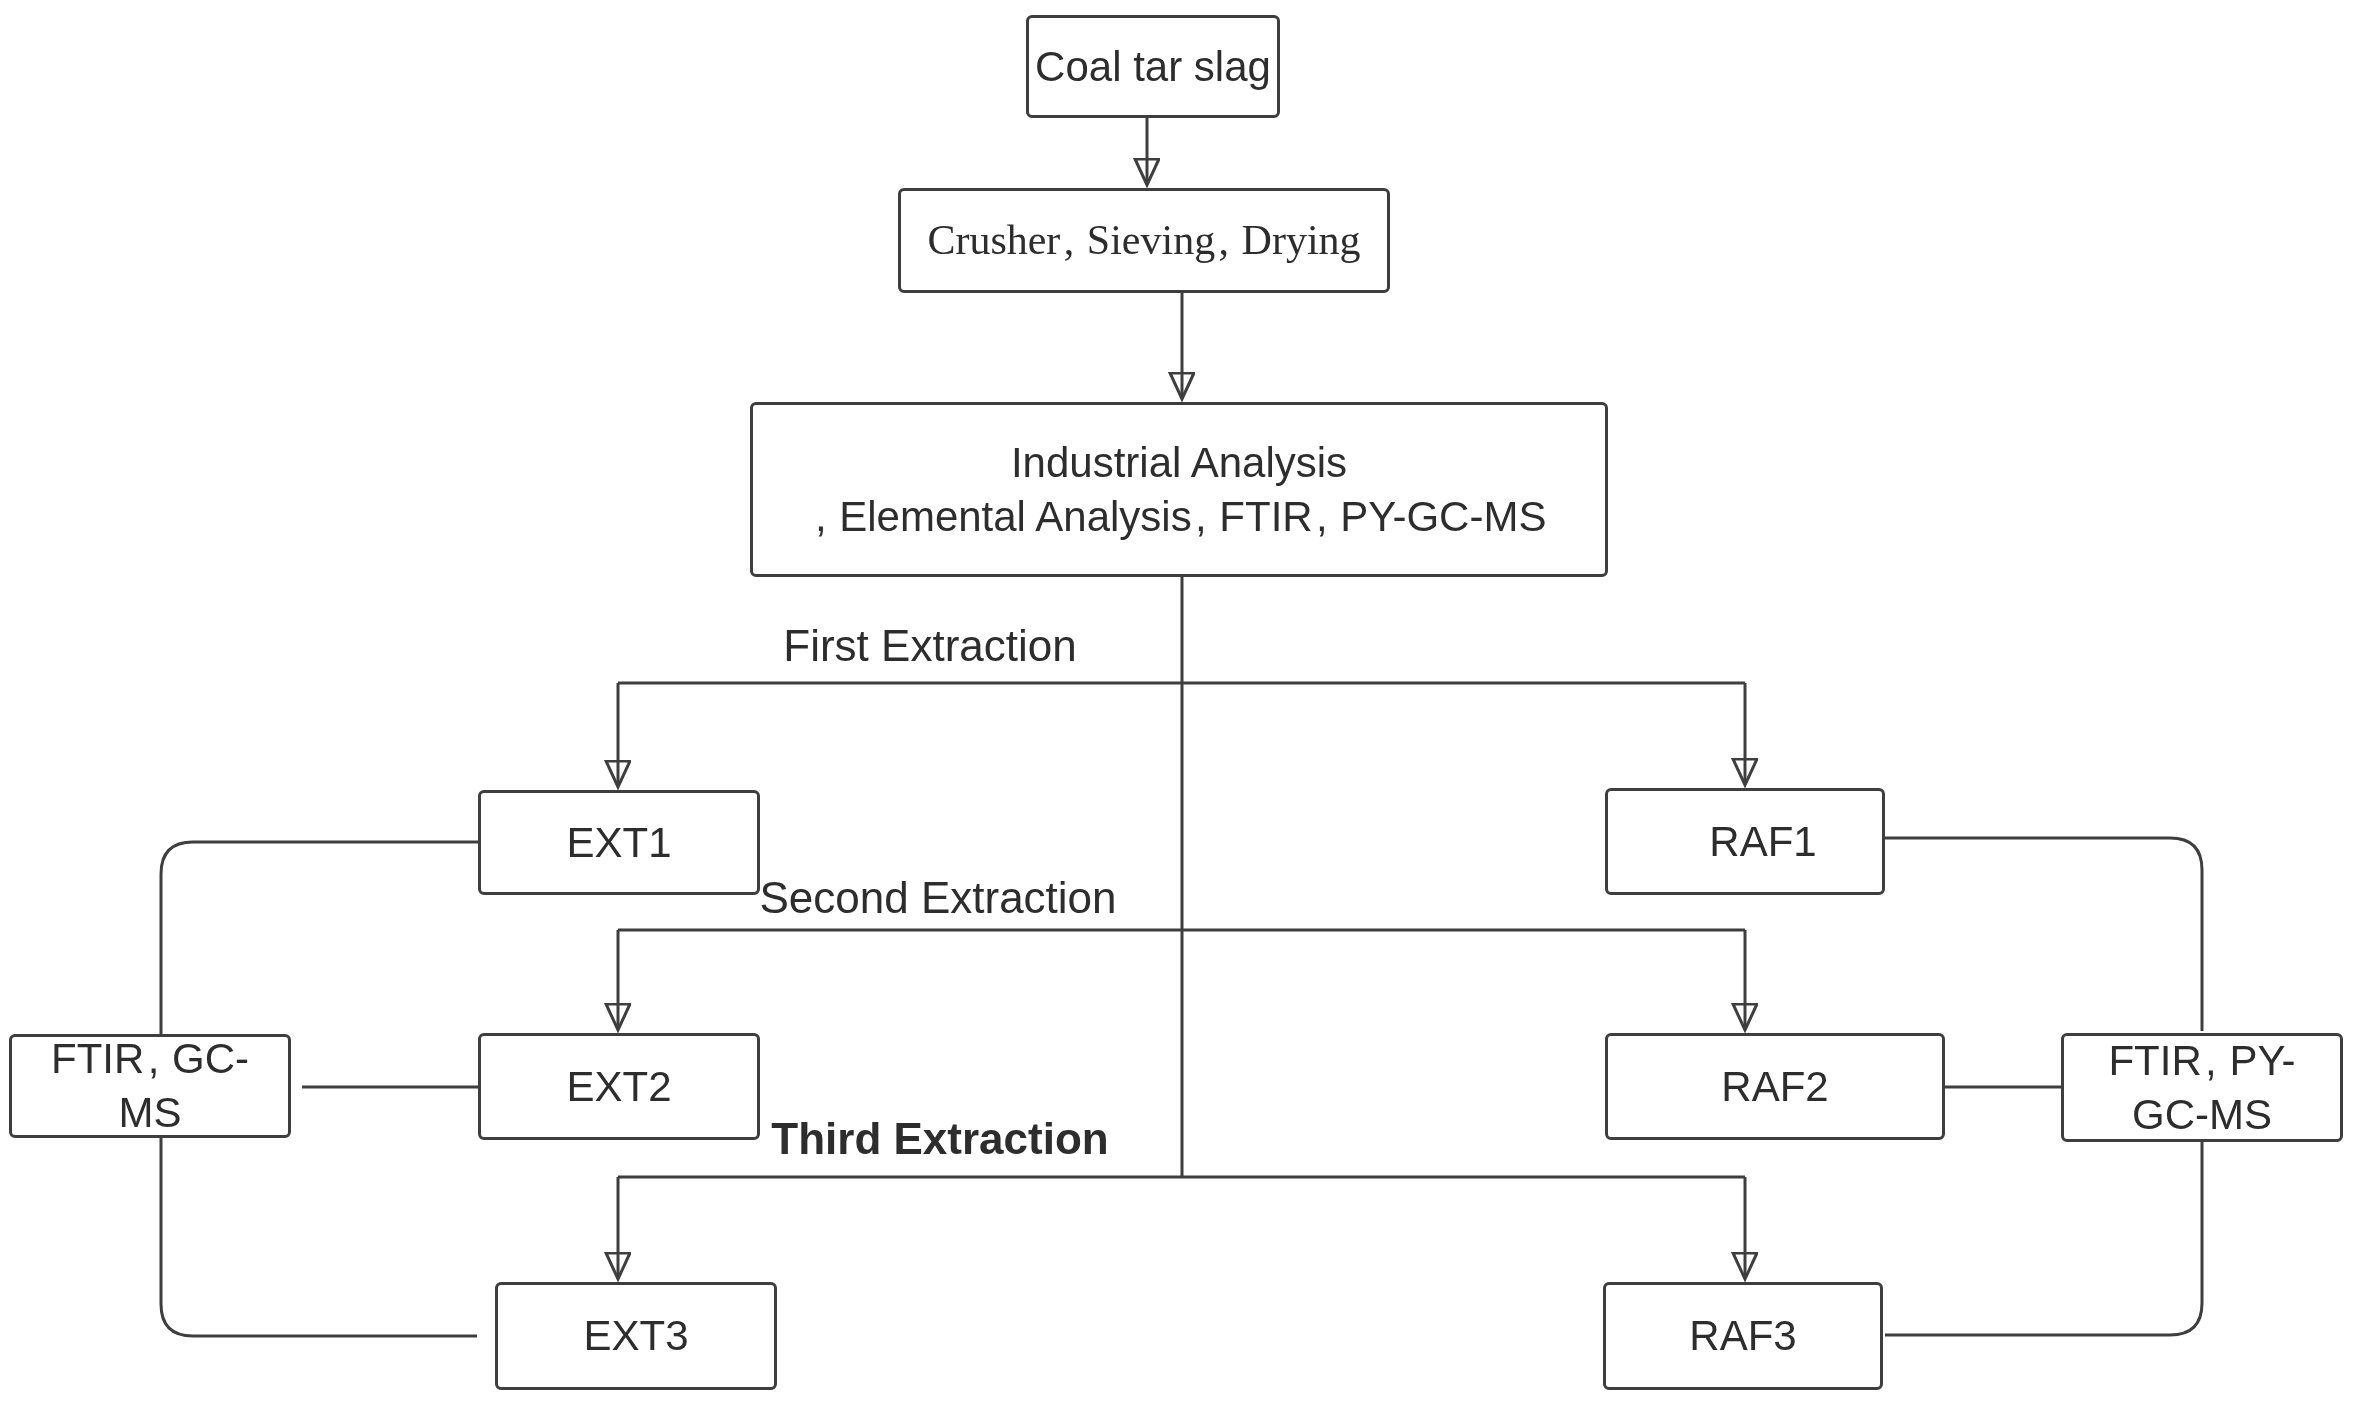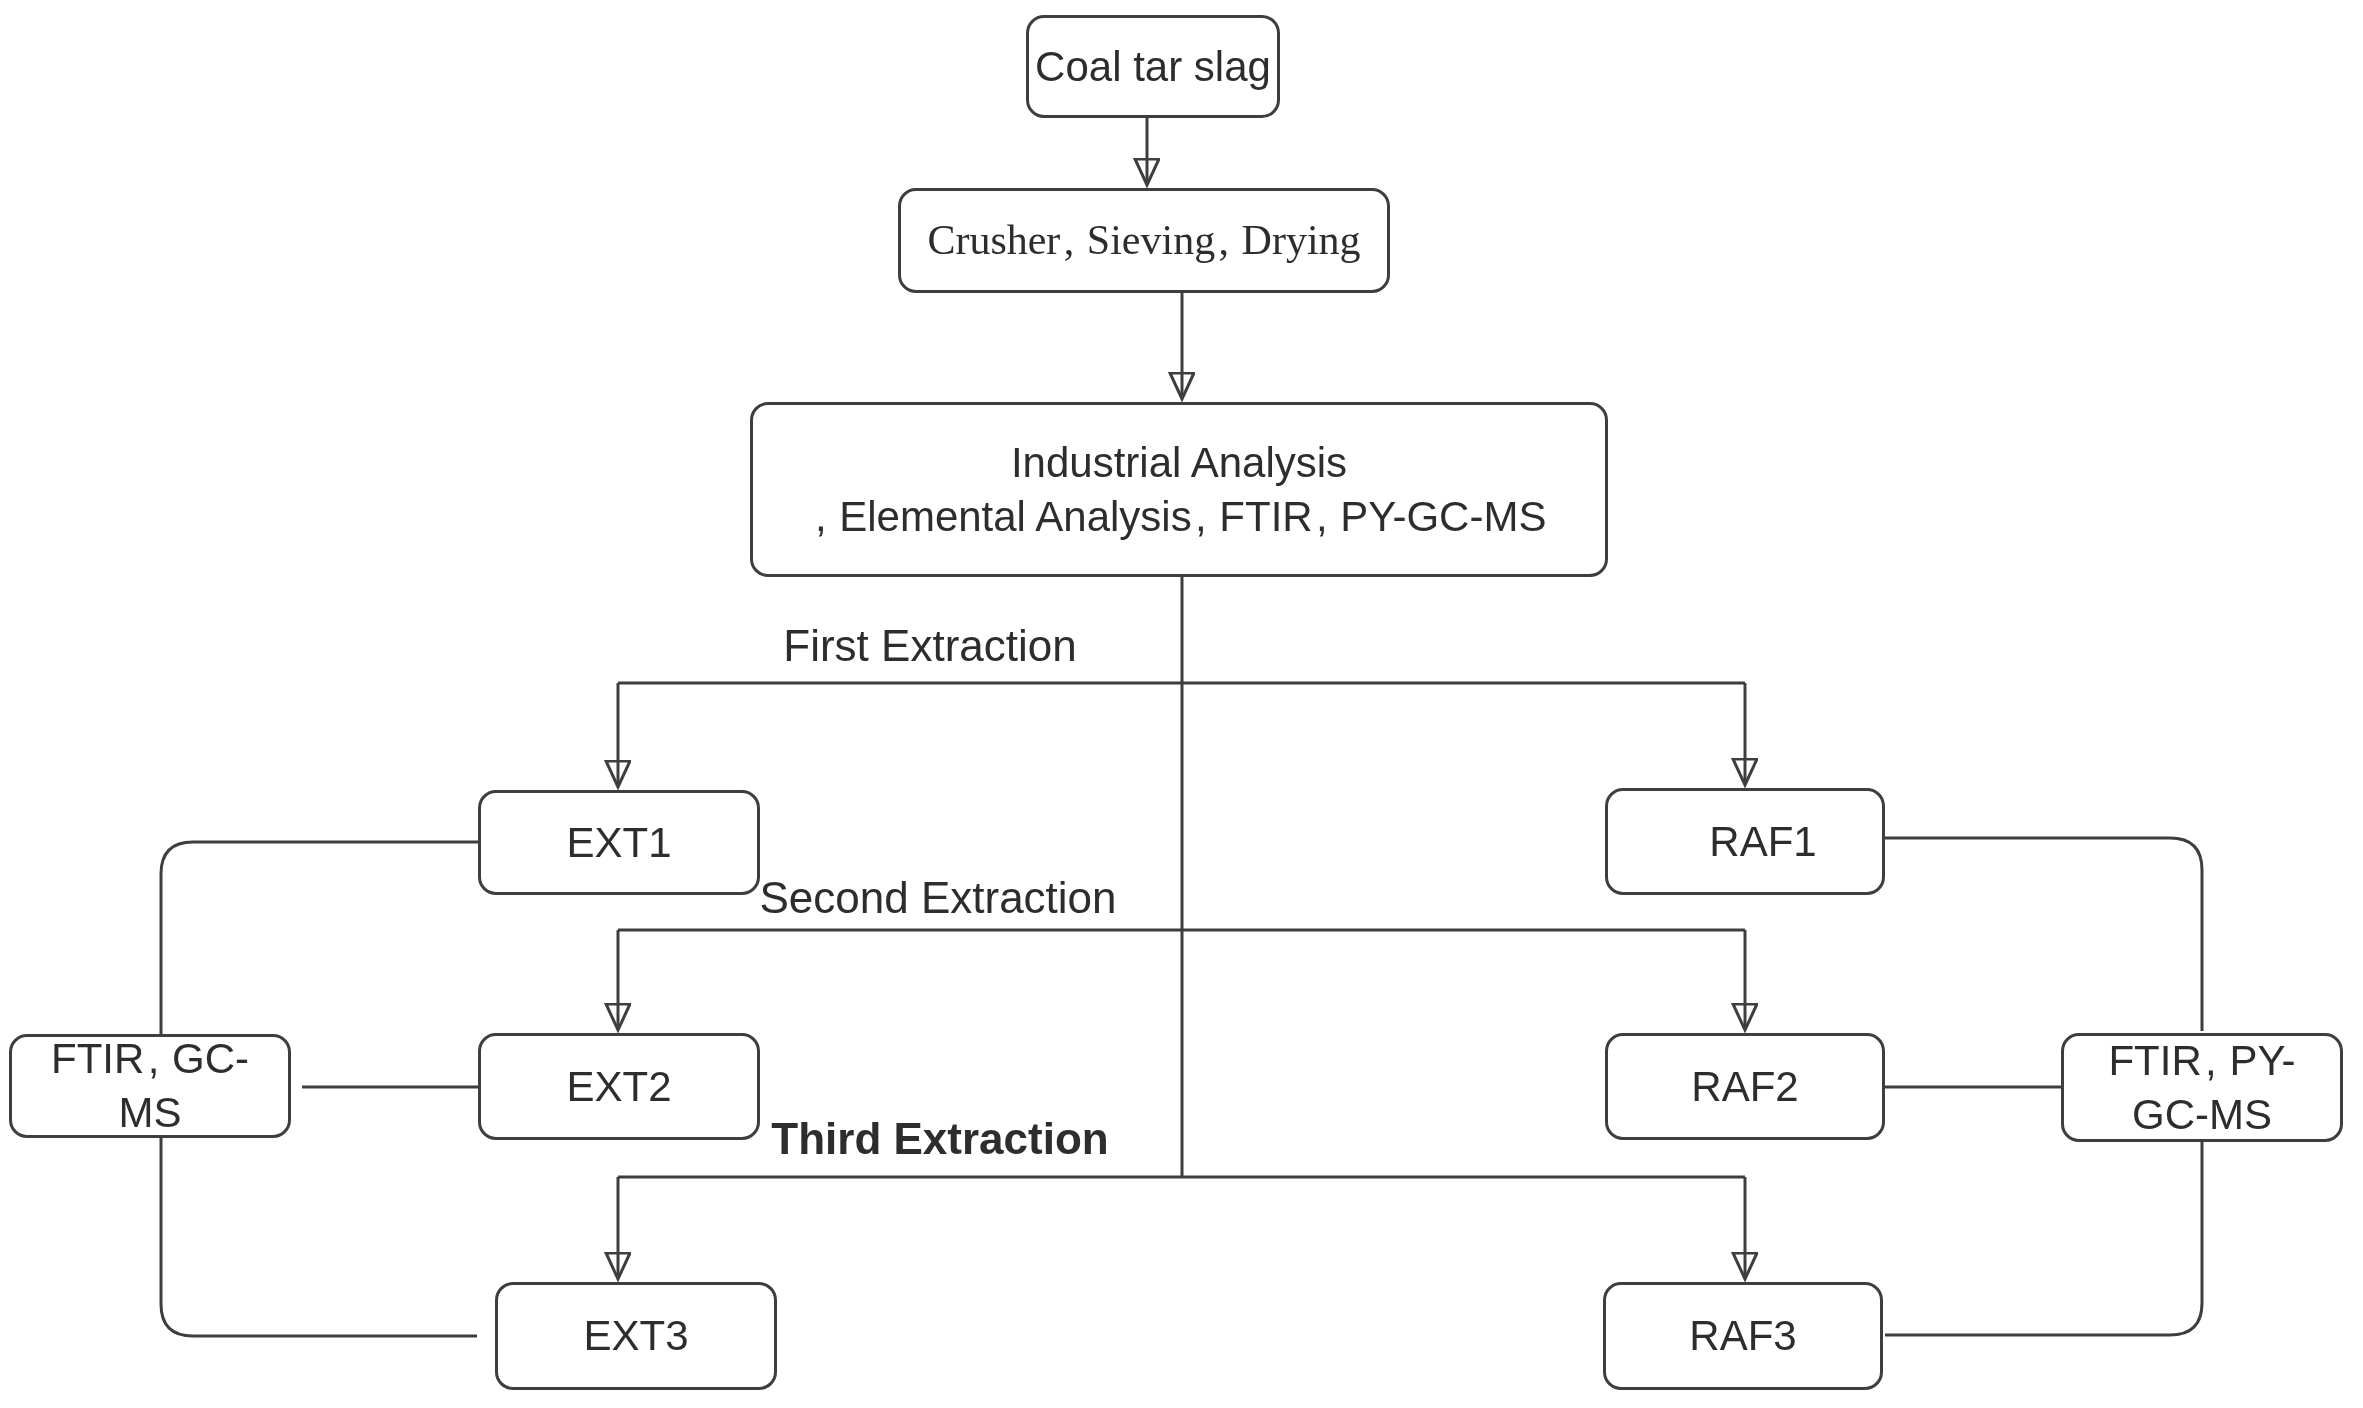--- a/index.html
+++ b/index.html
@@ -9,21 +9,21 @@
     background:#ffffff;
     font-family:"Liberation Sans", sans-serif;
     overflow:hidden;
   }
   #edge-layer{position:absolute;left:0;top:0;width:100%;height:100%;}
   #edge-layer path{fill:none;stroke:var(--line,#3e3e3e);stroke-width:3;}
   .node{
     position:absolute;
     box-sizing:border-box;
     border:3px solid var(--line,#3e3e3e);
-    border-radius:18px;
+    border-radius:6px;
     background:var(--nodefill,#ffffff);
     color:var(--text,#2d2d2d);
     display:flex;flex-direction:column;
     align-items:center;justify-content:center;
     text-align:center;
     font-size:42px;
     line-height:1.28;
   }
   .node .ln{white-space:nowrap;}
   .flow-label{
@@ -82,21 +82,21 @@
       </div>
       <div class="node" style="left: 478px; top: 1033px; width: 282px; height: 107px;">
         <div class="ln">EXT2</div>
       </div>
       <div class="node" style="left: 477px; top: 1282px; width: 282px; height: 108px; margin-left: 18px;">
         <div class="ln">EXT3</div>
       </div>
       <div class="node" style="left: 1605px; top: 788px; width: 280px; height: 107px; padding-left: 36px;">
         <div class="ln">RAF1</div>
       </div>
-      <div class="node" style="left: 1605px; top: 1033px; width: 280px; height: 107px;">
+      <div class="node" style="left: 1605px; top: 1033px; width: 340px; height: 107px;">
         <div class="ln">RAF2</div>
       </div>
       <div class="node" style="left: 1603px; top: 1282px; width: 280px; height: 108px;">
         <div class="ln">RAF3</div>
       </div>
       <div class="node" style="left: 9px; top: 1034px; width: 282px; height: 104px;">
         <div class="ln">FTIR<span class="ideo">,</span>GC-</div>
         <div class="ln">MS</div>
       </div>
       <div class="node" style="left: 2061px; top: 1033px; width: 282px; height: 109px;">

